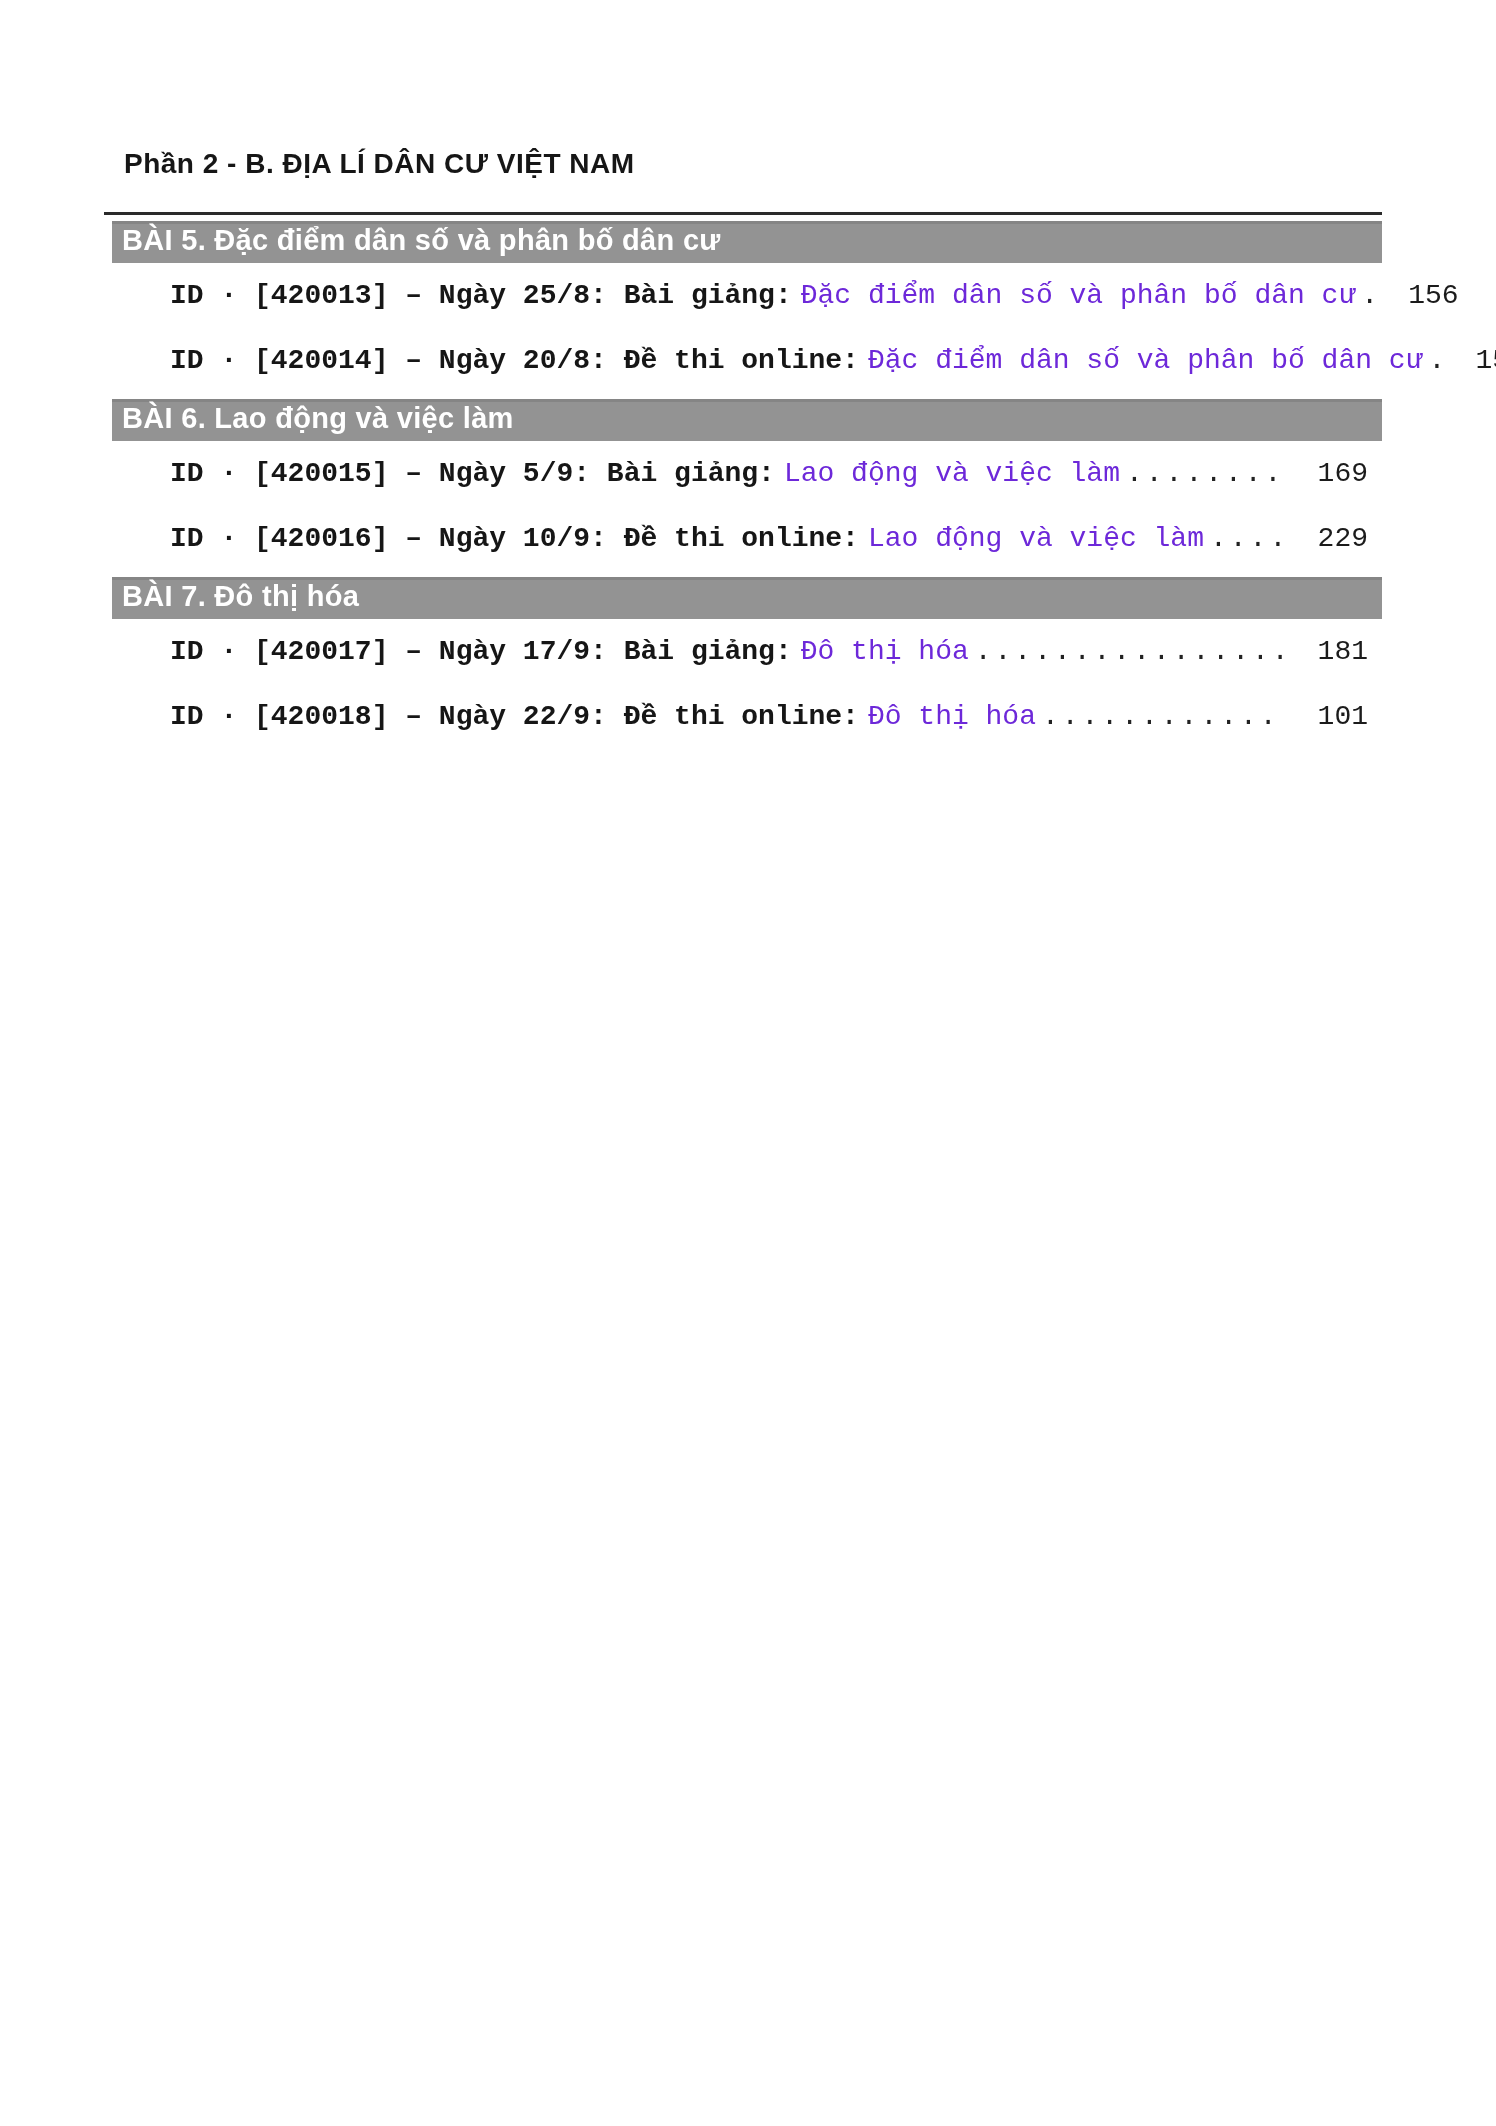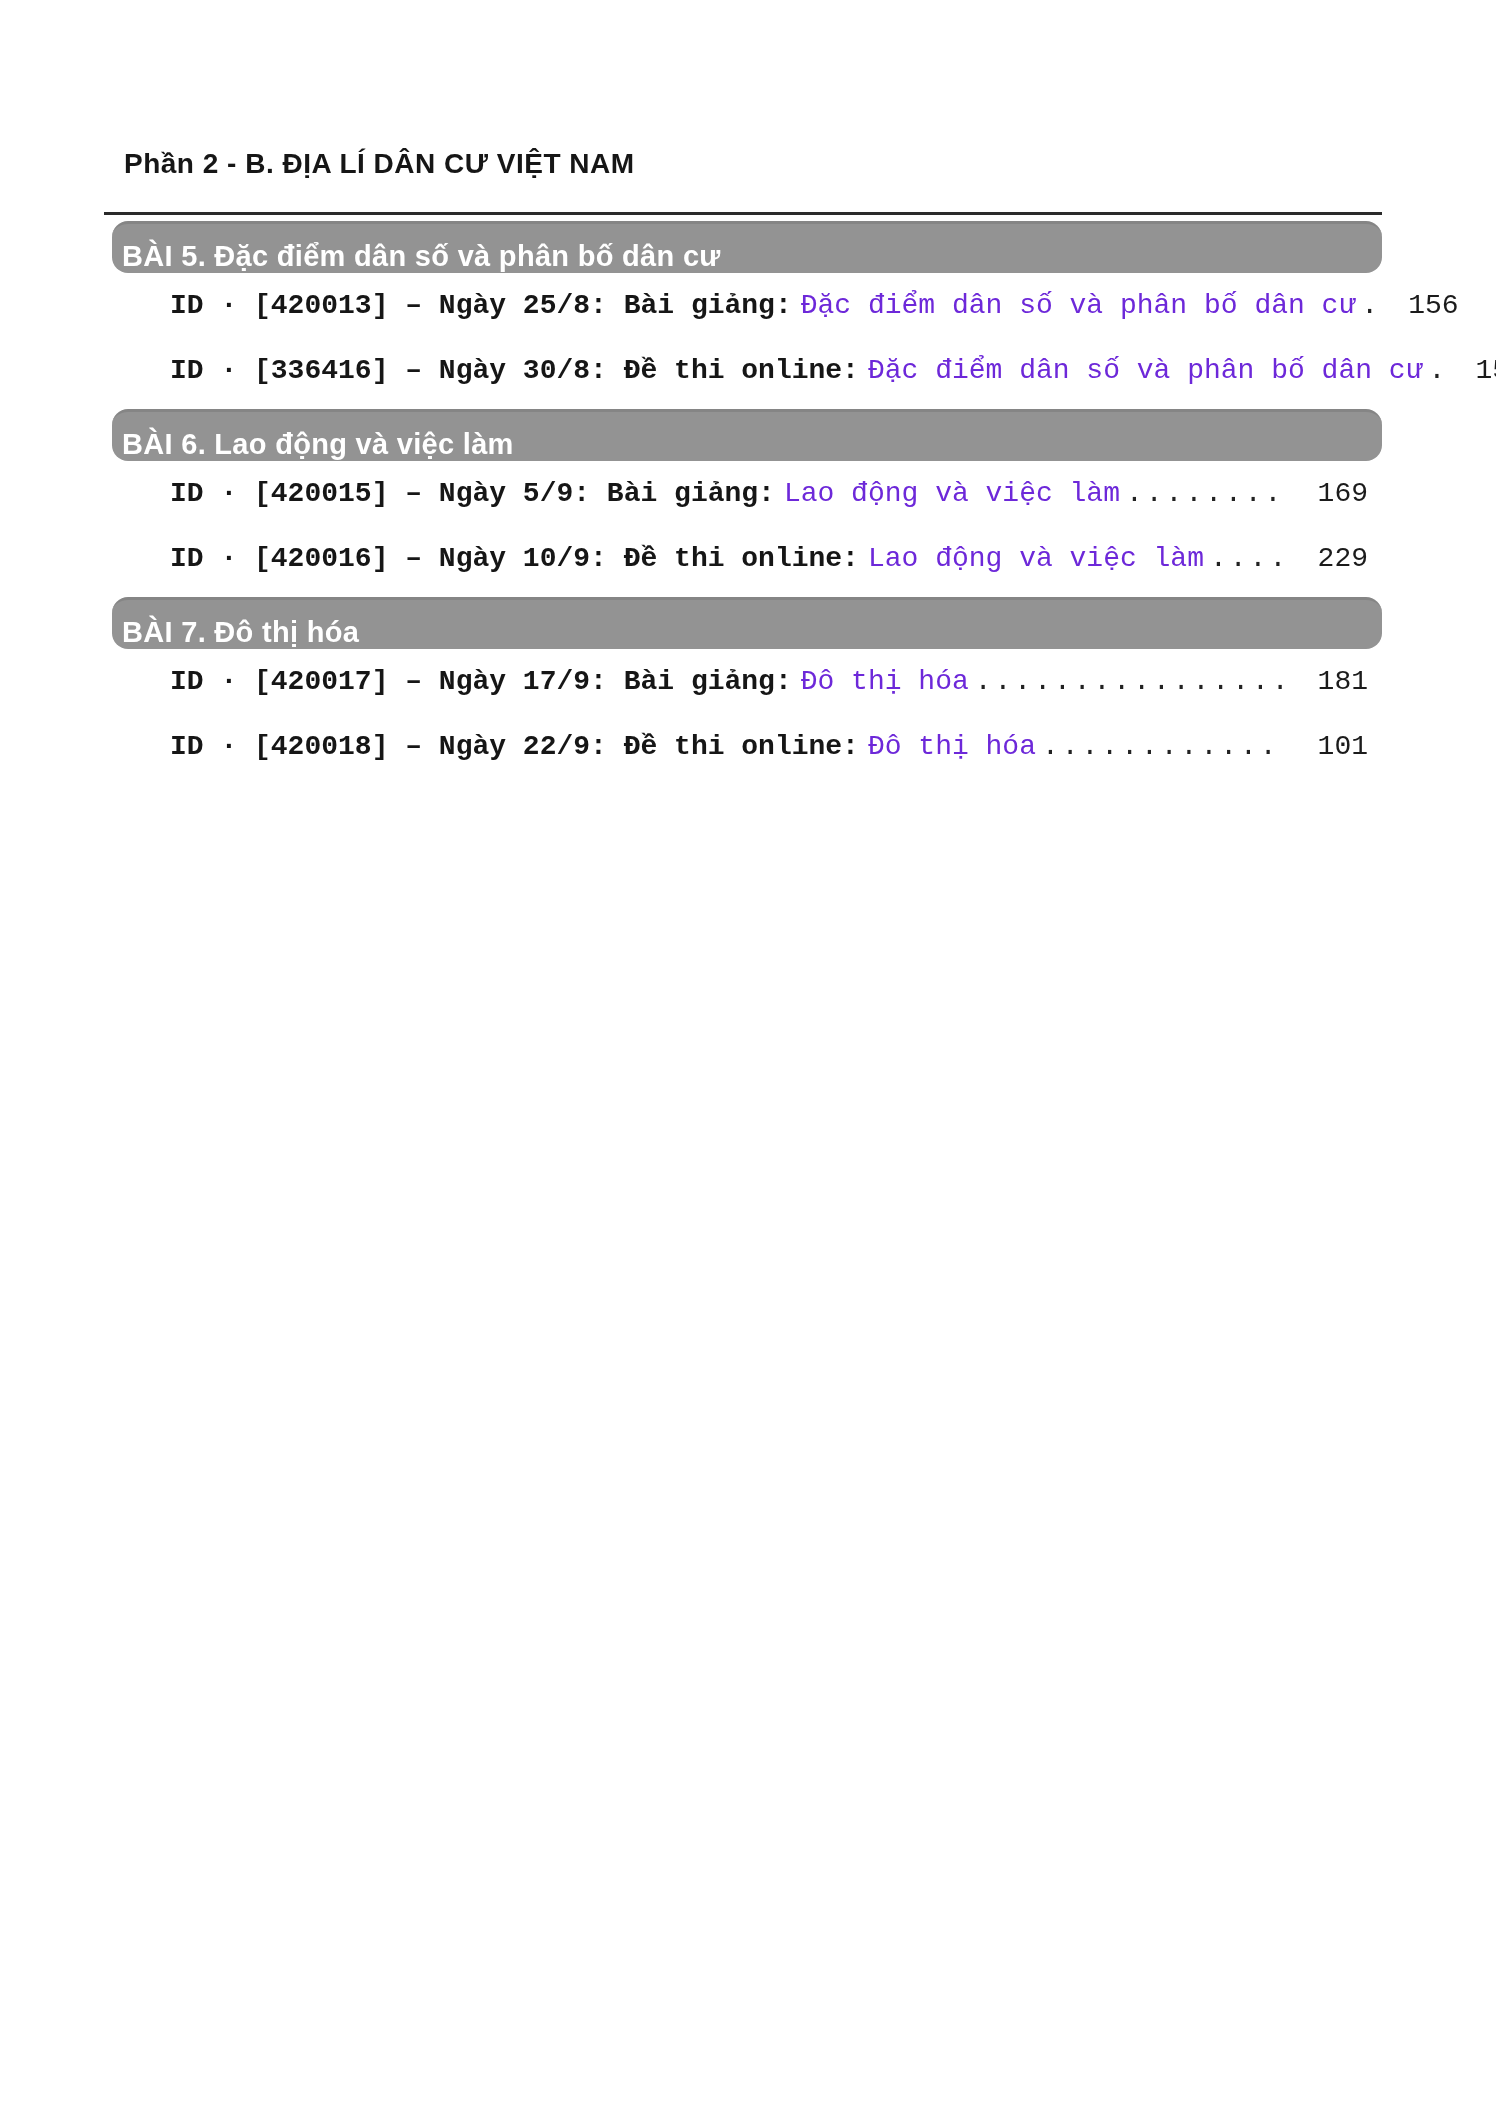--- a/index.html
+++ b/index.html
@@ -32,27 +32,26 @@
 
   .rule {
     margin-top:22px;
     margin-left:-8px;
     width:calc(100% + 8px);
     border-top:3px solid #2a2a2a;
   }
 
   .section-bar {
     margin-top:6px;
-    height:52px;
+    height:42px;
     background:#939393;
     border-top:3px solid #858585;
     display:flex;
-    align-items:flex-end;
+    align-items:flex-start;
     padding-left:10px;
-    border-radius:16px;
   }
 
   .section-bar-label {
     color:#ffffff;
     font-weight:bold;
     font-size:29px;
     letter-spacing:0.3px;
   }
 
   .entries {
@@ -114,21 +113,21 @@
         <span class="section-bar-label">BÀI 5. Đặc điểm dân số và phân bố dân cư</span>
       </div>
       <div class="entries">
         <div class="entry">
           <span class="prefix">ID · [420013] – Ngày 25/8: Bài giảng:</span>
             <span class="entry-title">Đặc điểm dân số và phân bố dân cư</span>
             <span class="leader"></span>
             <span class="pagenum">156</span>
         </div>
         <div class="entry">
-          <span class="prefix">ID · [336416] – Ngày 30/8: Đề thi online:</span>
+          <span class="prefix">ID · [420014] – Ngày 20/8: Đề thi online:</span>
             <span class="entry-title">Đặc điểm dân số và phân bố dân cư</span>
             <span class="leader"></span>
             <span class="pagenum">159</span>
         </div>
       </div>
     </section>
 
     <section>
       <div class="section-bar">
         <span class="section-bar-label">BÀI 6. Lao động và việc làm</span>

